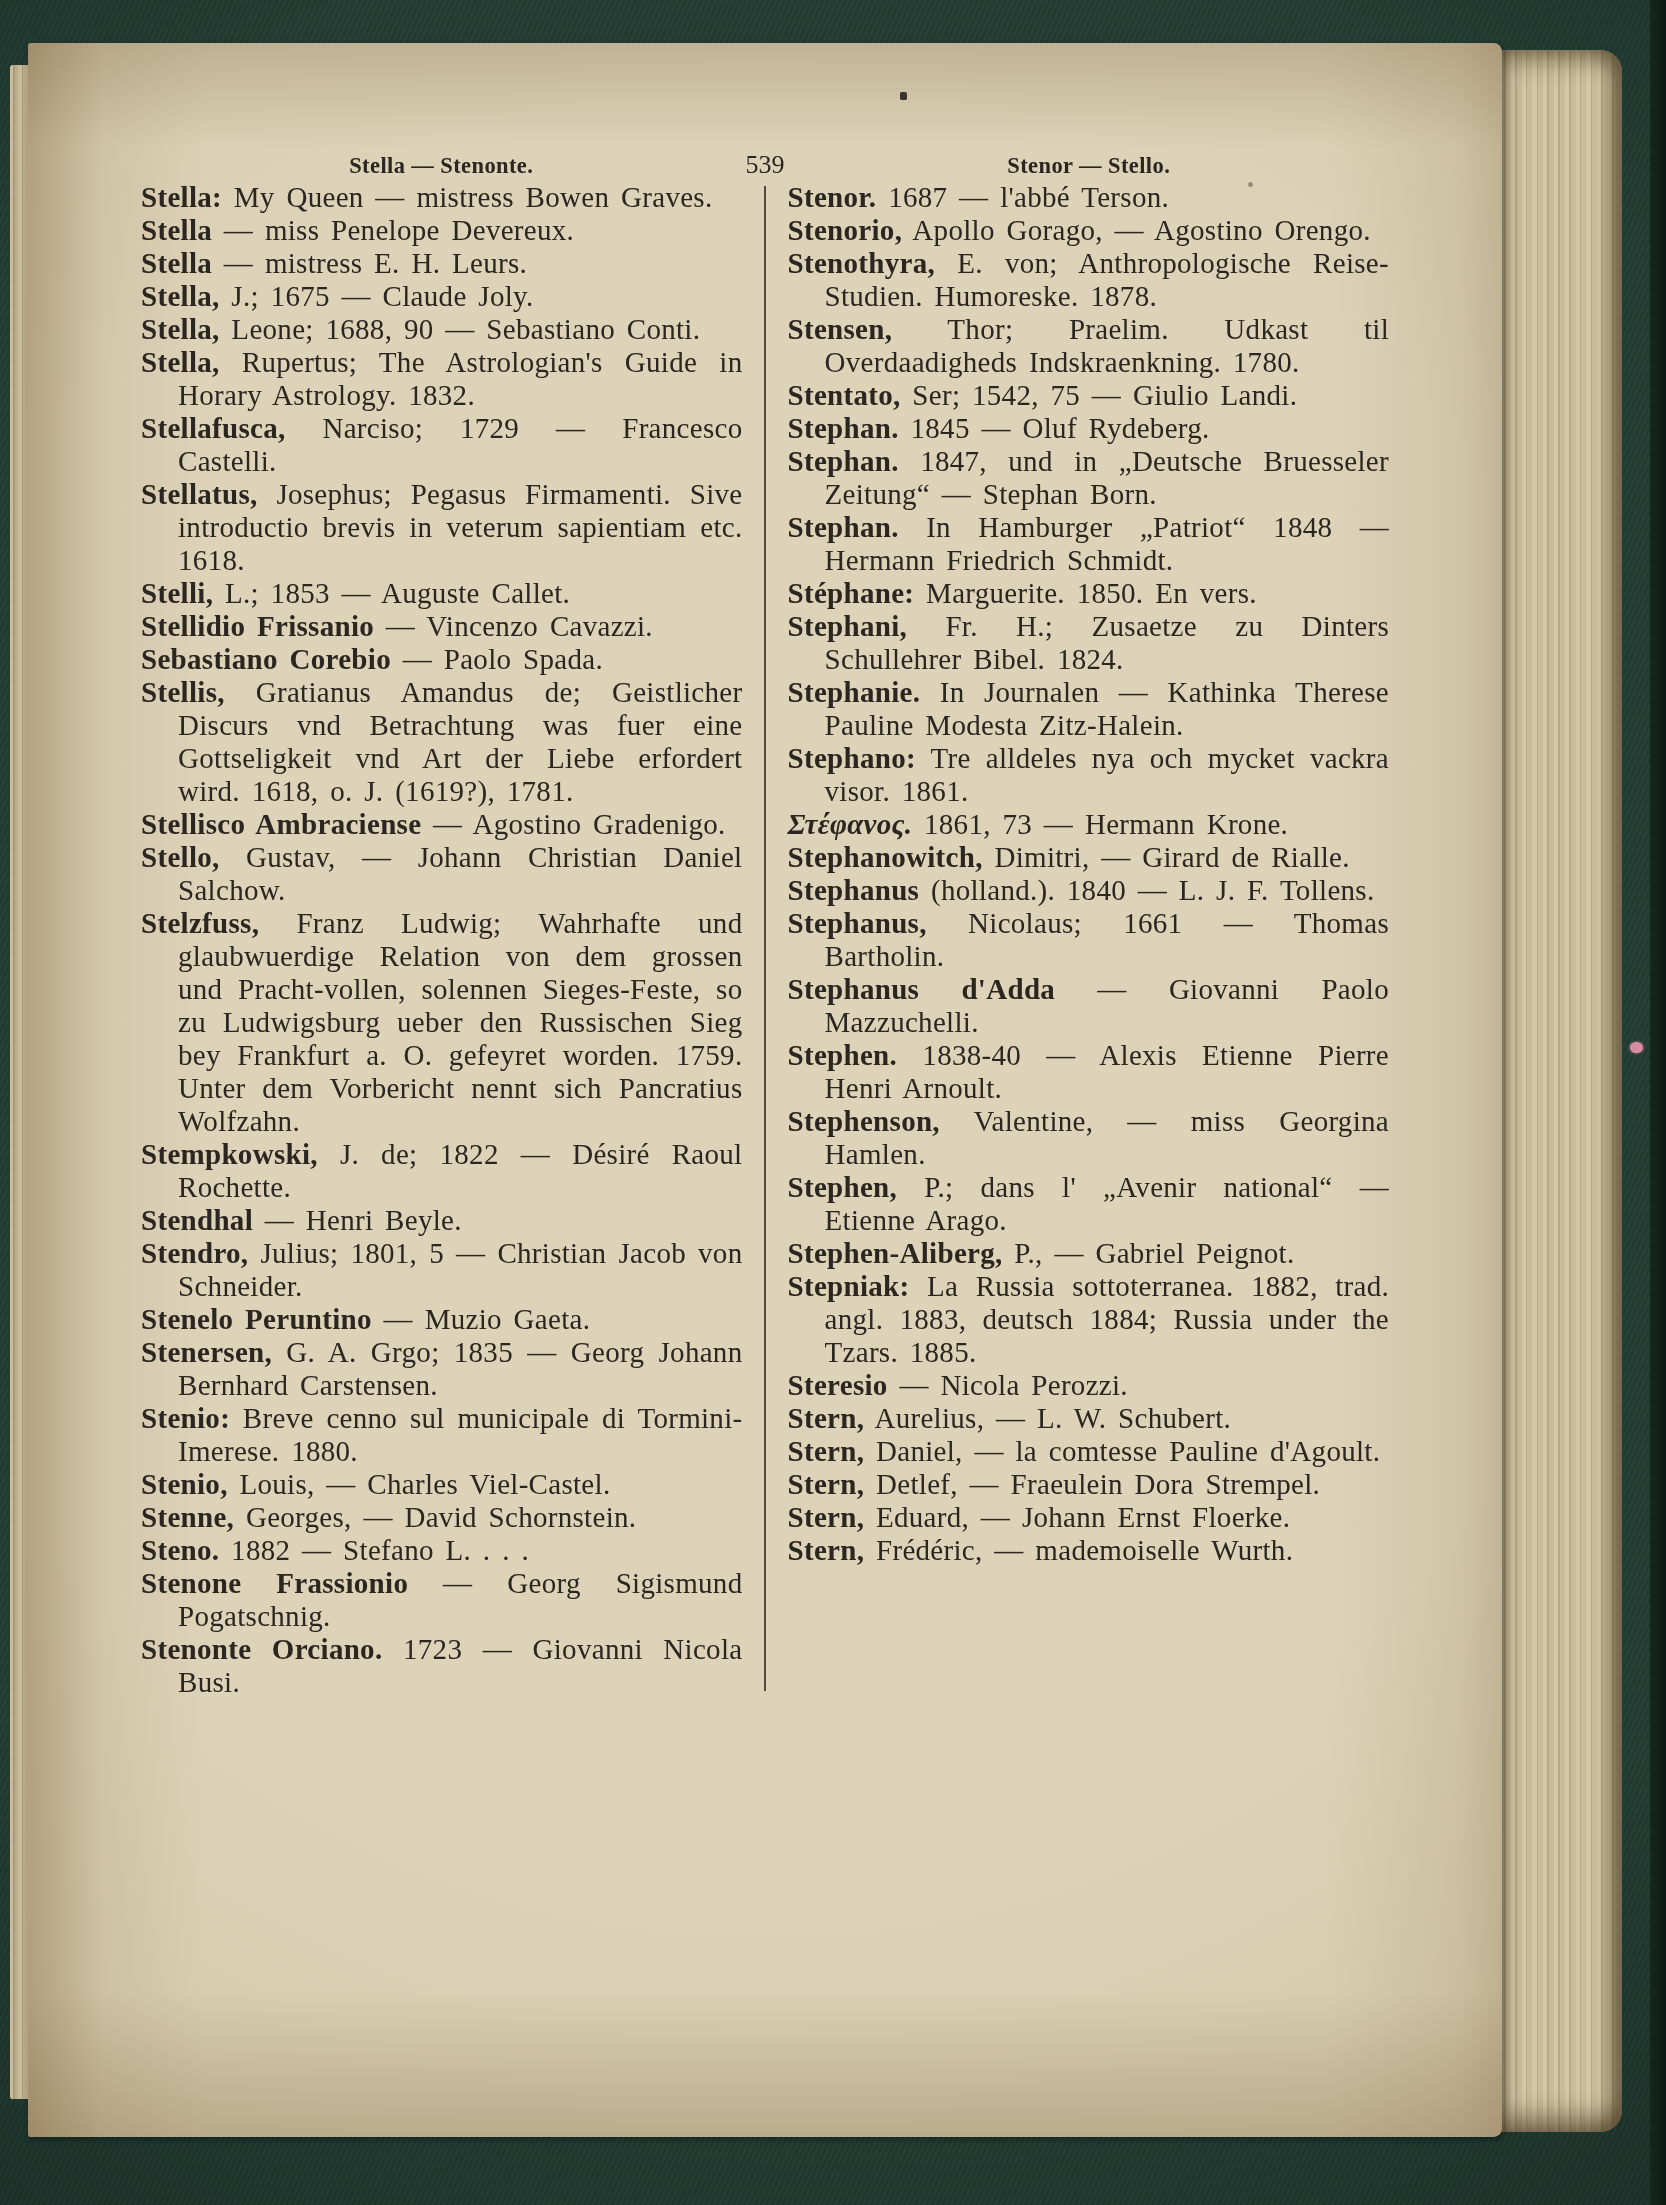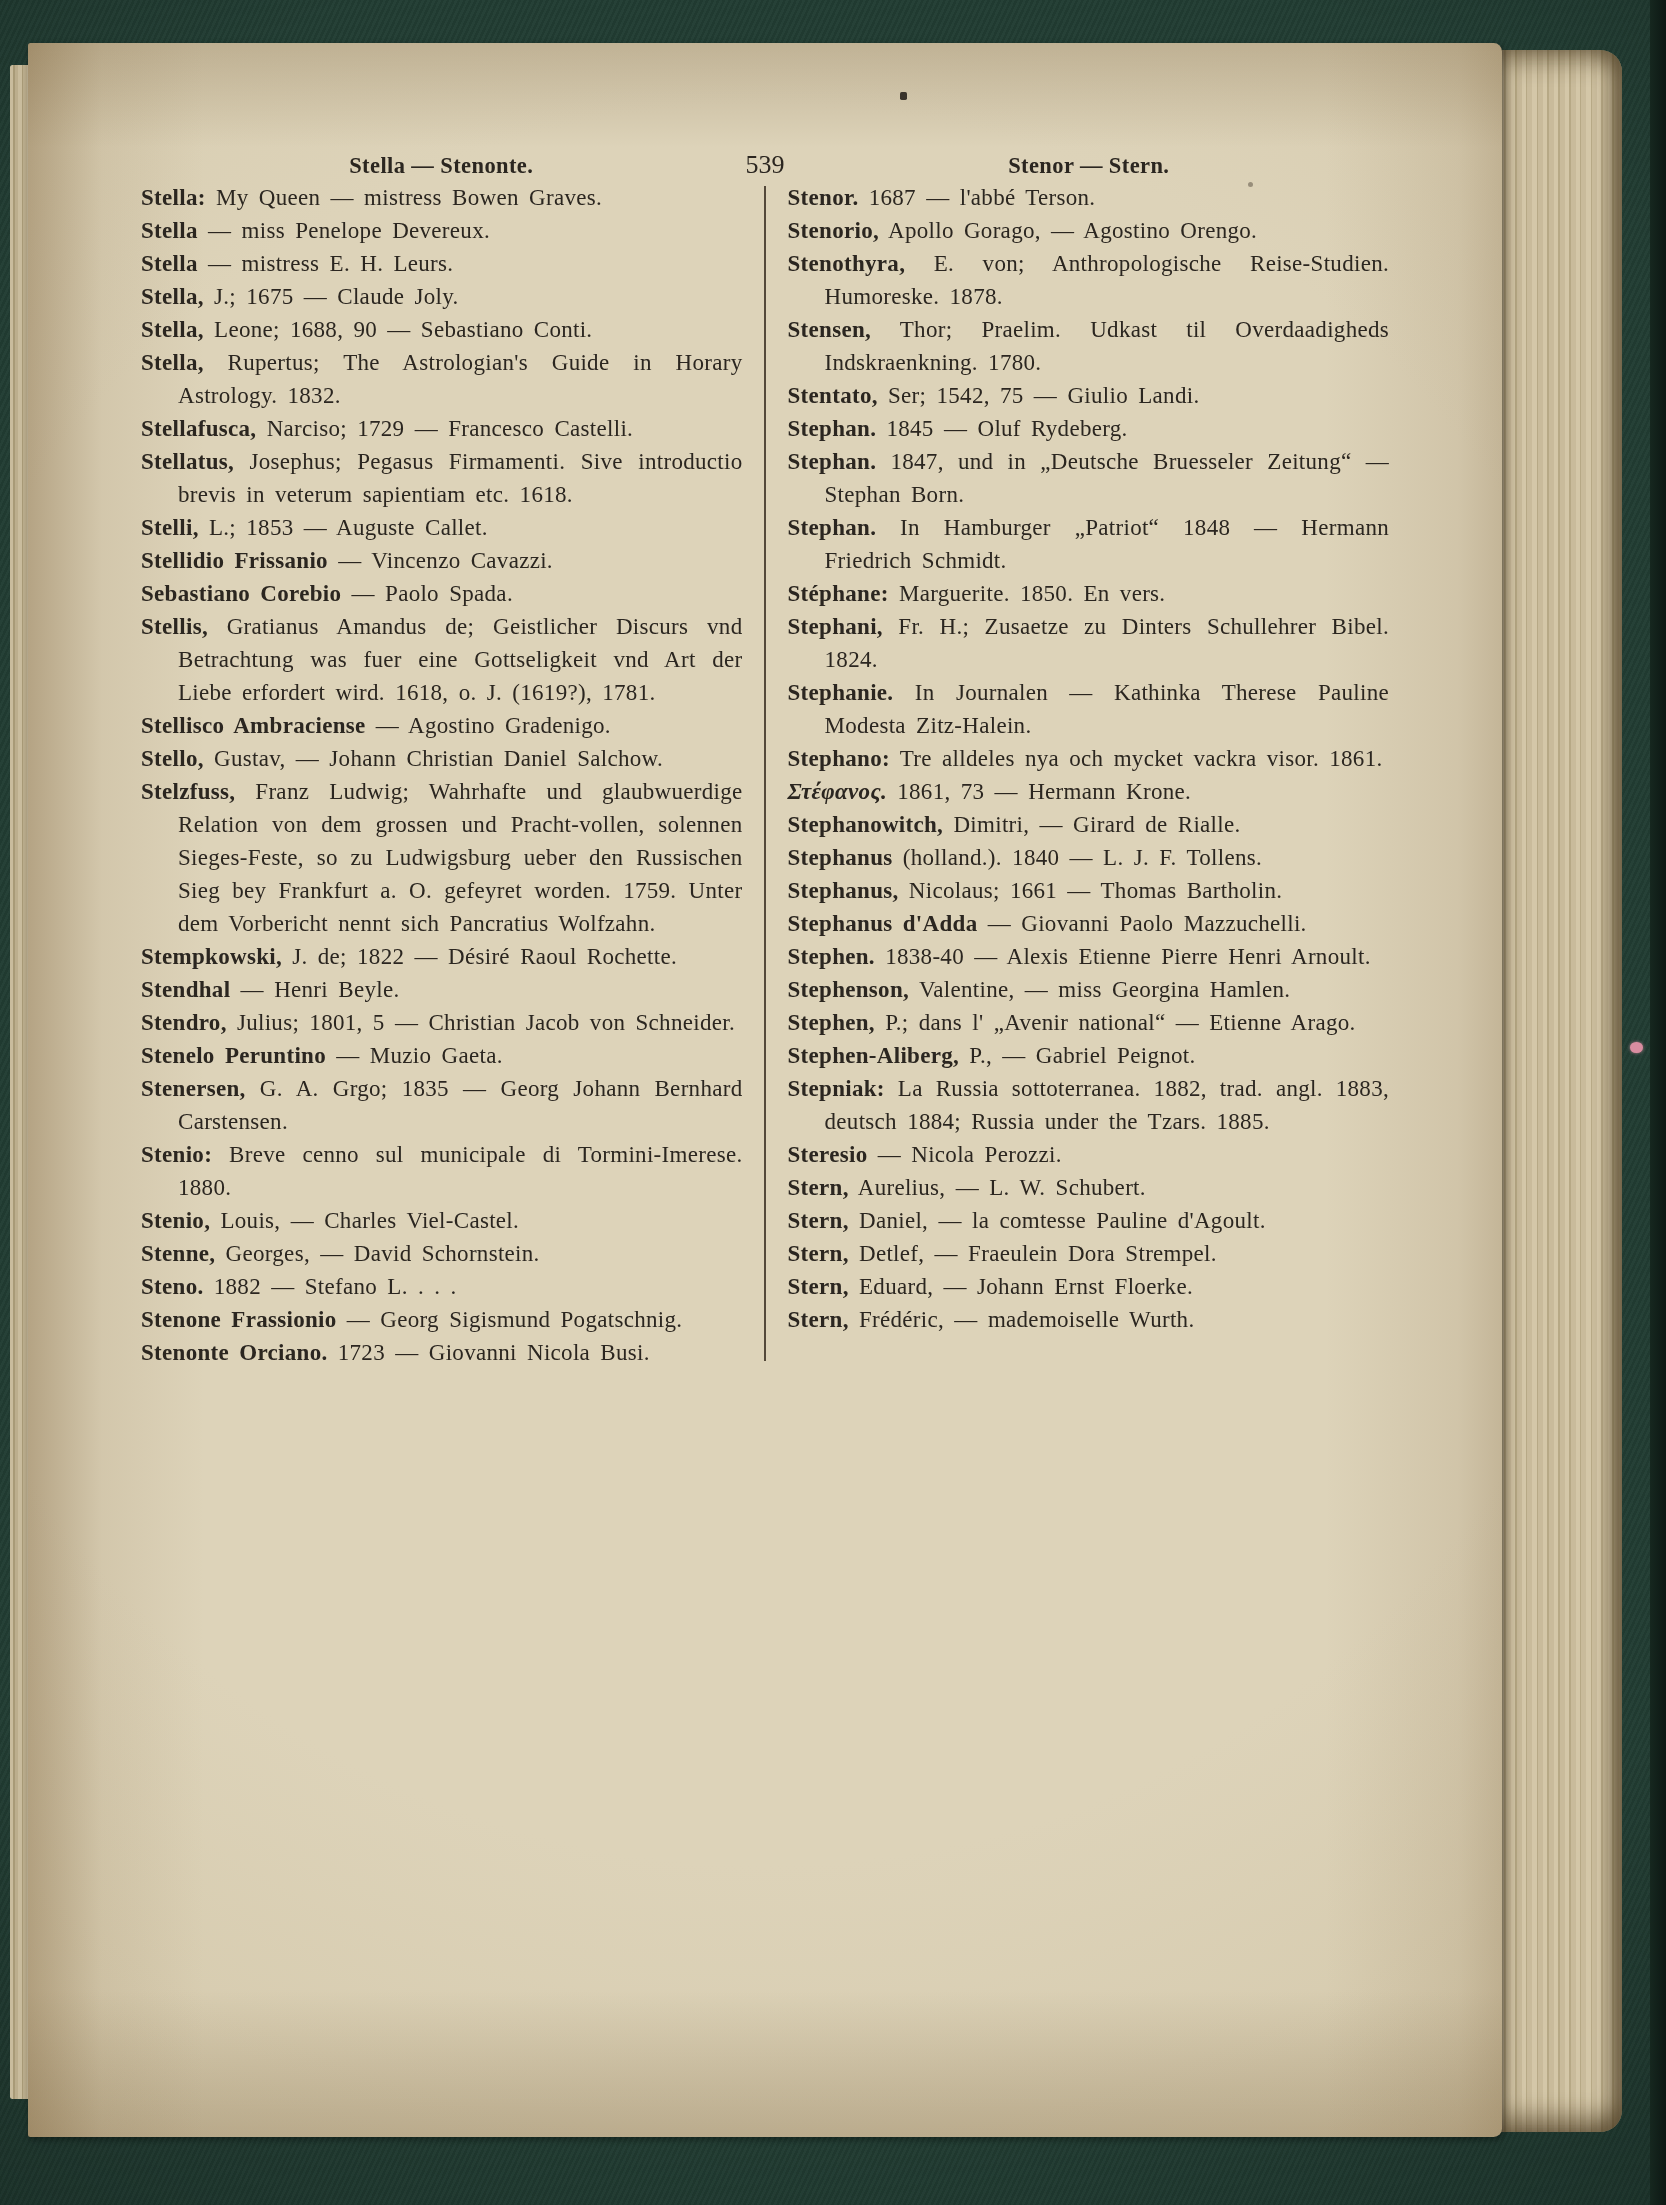--- a/index.html
+++ b/index.html
@@ -43,21 +43,21 @@
     border-radius:2.5px 8.3px 8.3px 2.5px;
     box-shadow:1.7px 2.5px 6.7px rgba(0,0,0,0.35);
   }
   .page-inner { position:relative; width:100%; height:100%; padding:107px 113px 0 113px; box-sizing:border-box; color:#2b2620; }
 
   .page-header { display:flex; align-items:baseline; margin-bottom:1px; }
   .page-header .hdr { flex:1; text-align:center; font-weight:bold; font-size:22.5px; letter-spacing:0.4px; }
   .page-header .num { width:47px; text-align:center; font-weight:normal; font-size:26px; }
 
   .columns { display:flex; align-items:stretch; }
-  .col { flex:1; font-size:23px; line-height:33px; text-align:justify; letter-spacing:0.3px; word-spacing:4.2px; }
+  .col { flex:1; font-size:29px; line-height:33px; text-align:justify; letter-spacing:0.3px; word-spacing:4.2px; }
   .divider { width:1.7px; background:#54493a; margin:5px 21.7px 8.3px 21.7px; }
 
   .entry { margin:0; text-indent:-37px; padding-left:37px; }
   .head { font-weight:bold; }
   .head.italic { font-style:italic; }
 
   
   .speck-a { position:absolute; left:900px; top:92px; width:6.7px; height:7.5px; background:#3a352c; border-radius:1.7px; }
   .speck-b { position:absolute; left:1630px; top:1042px; width:12.5px; height:10.8px; background:#d98da0; border-radius:50%; box-shadow:0 0 3.3px rgba(217,141,160,.8); }
   .speck-c { position:absolute; left:1248px; top:182px; width:5px; height:5px; background:#6a6152; border-radius:50%; opacity:.6; }
@@ -69,21 +69,21 @@
 <div class="left-pages"></div>
 <div class="page-stack"></div>
 <div class="spine-right"></div>
 
 <div class="page">
   <div class="page-inner">
 
     <div class="page-header">
       <span class="hdr">Stella — Stenonte.</span>
       <span class="num">539</span>
-      <span class="hdr">Stenor — Stern.</span>
+      <span class="hdr">Stenor — Stello.</span>
     </div>
 
     <div class="columns">
       <div class="col">
           <p class="entry"><span class="head">Stella:</span><span> My Queen — mistress Bowen Graves.</span></p>
           <p class="entry"><span class="head">Stella</span><span> — miss Penelope Devereux.</span></p>
           <p class="entry"><span class="head">Stella</span><span> — mistress E. H. Leurs.</span></p>
           <p class="entry"><span class="head">Stella,</span><span> J.; 1675 — Claude Joly.</span></p>
           <p class="entry"><span class="head">Stella,</span><span> Leone; 1688, 90 — Sebastiano Conti.</span></p>
           <p class="entry"><span class="head">Stella,</span><span> Rupertus; The Astrologian's Guide in Horary Astrology. 1832.</span></p>

